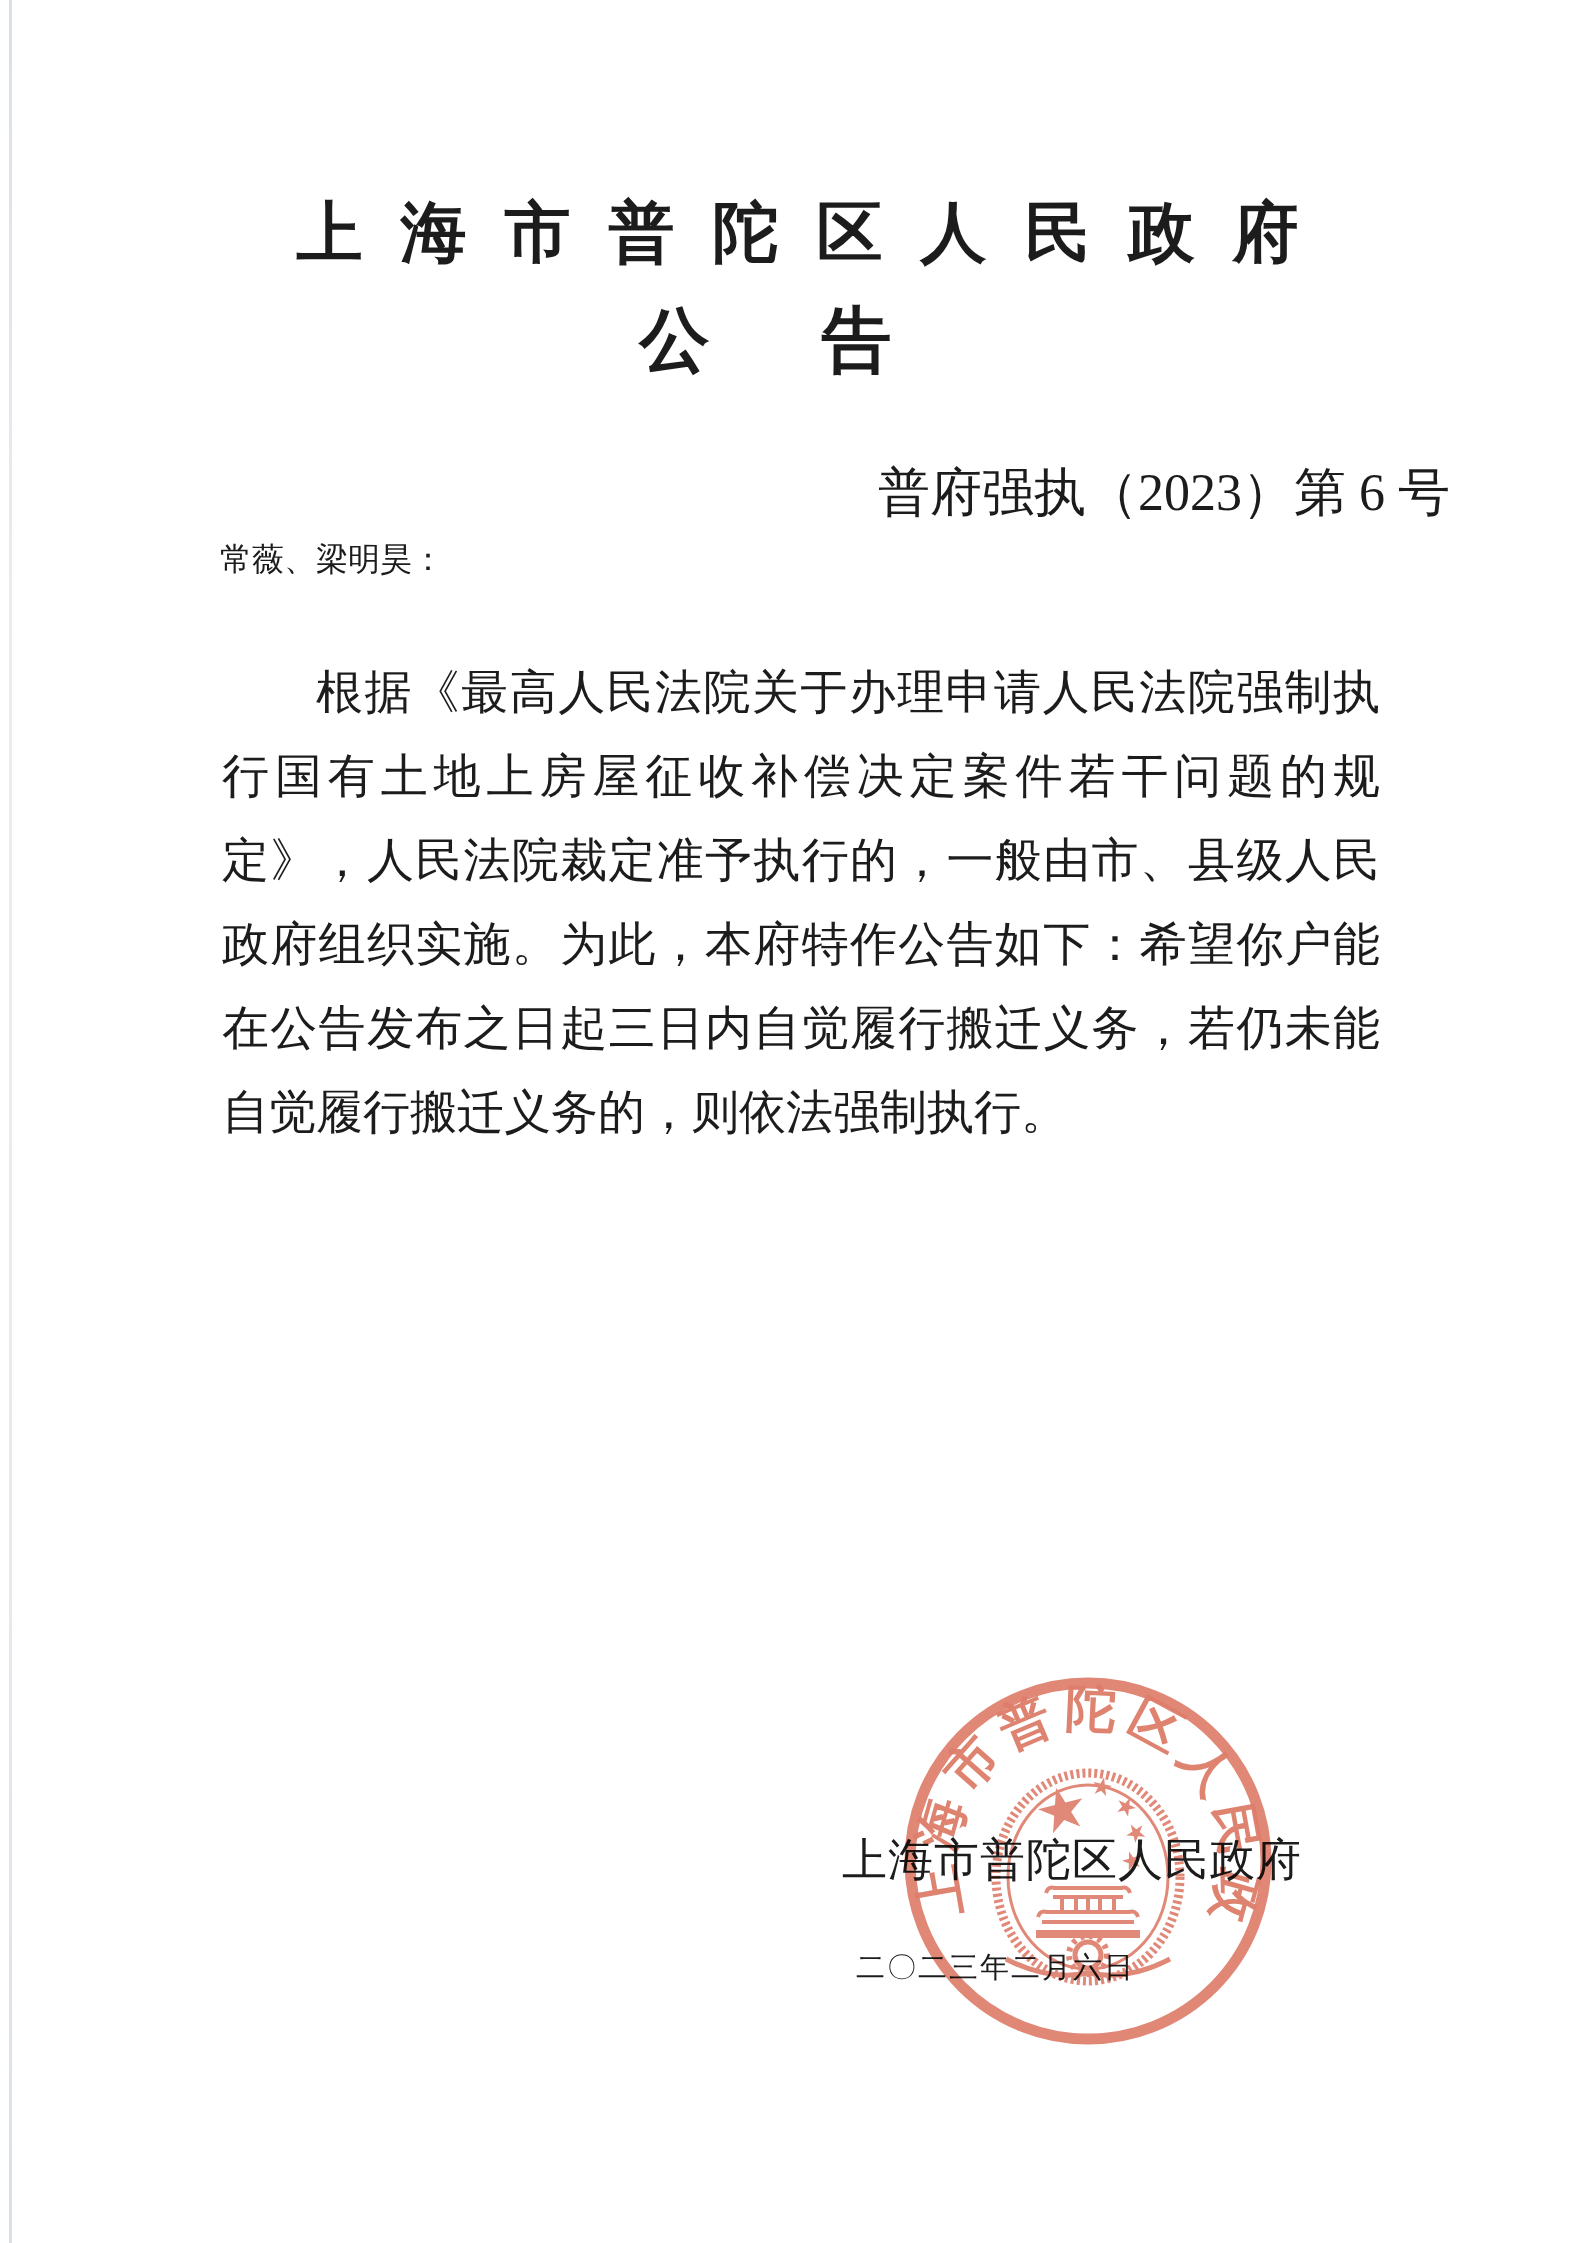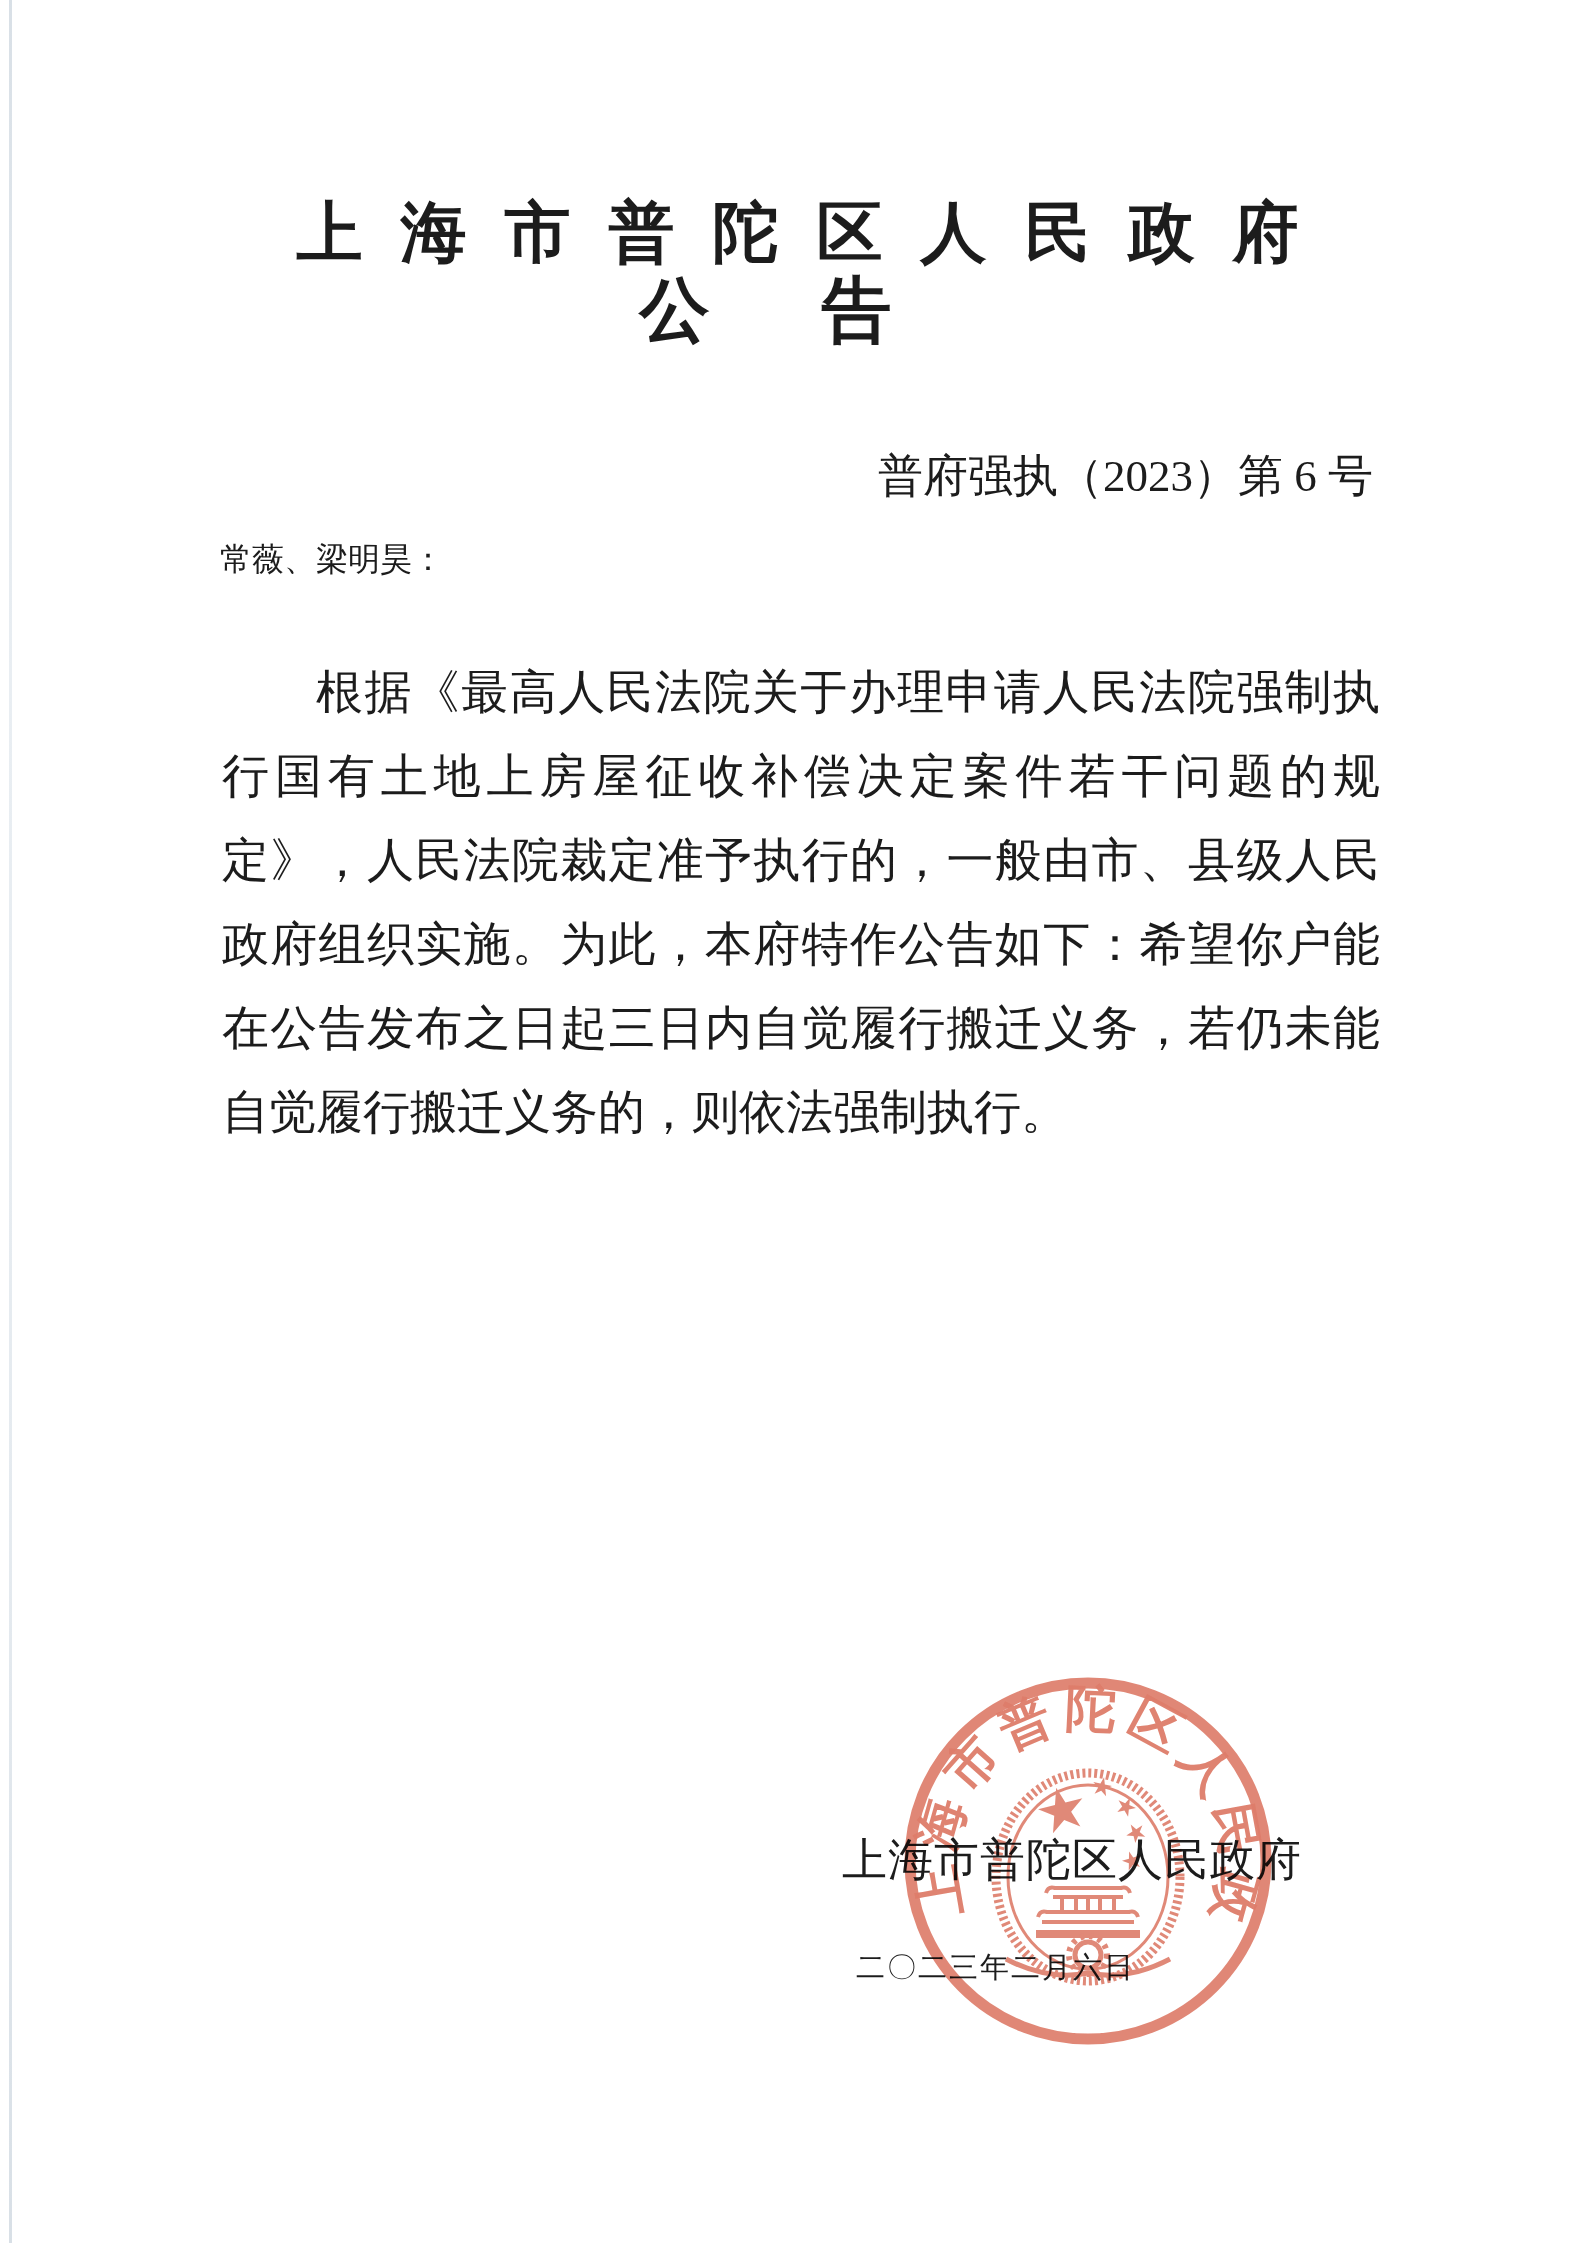--- a/index.html
+++ b/index.html
@@ -13,28 +13,28 @@
     background:linear-gradient(#b9c6d2,#d7e0e8 30%,#cfd9e2 70%,#b9c6d2);
     opacity:.55;
   }
   .title-line1{
     position:absolute;top:188px;left:0;width:100%;
     text-align:center;font-size:66px;font-weight:bold;
     letter-spacing:38px;padding-left:46px;box-sizing:border-box;
     white-space:nowrap;
   }
   .title-line2{
-    position:absolute;top:264px;left:0;width:100%;
+    position:absolute;top:294px;left:0;width:100%;
     text-align:center;font-size:70px;font-weight:bold;
     letter-spacing:112px;padding-left:56px;box-sizing:border-box;
     white-space:nowrap;
   }
   .doc-number{
-    position:absolute;top:446px;left:878px;
-    font-size:45px;white-space:nowrap;
+    position:absolute;top:458px;left:878px;
+    font-size:52px;white-space:nowrap;
   }
   .salutation{
     position:absolute;top:538px;left:220px;
     font-size:32px;white-space:nowrap;
   }
   .body-text{
     position:absolute;top:626px;left:222px;width:1158px;
     font-size:47px;line-height:84px;text-align:justify;
     text-justify:inter-ideograph;
   }

